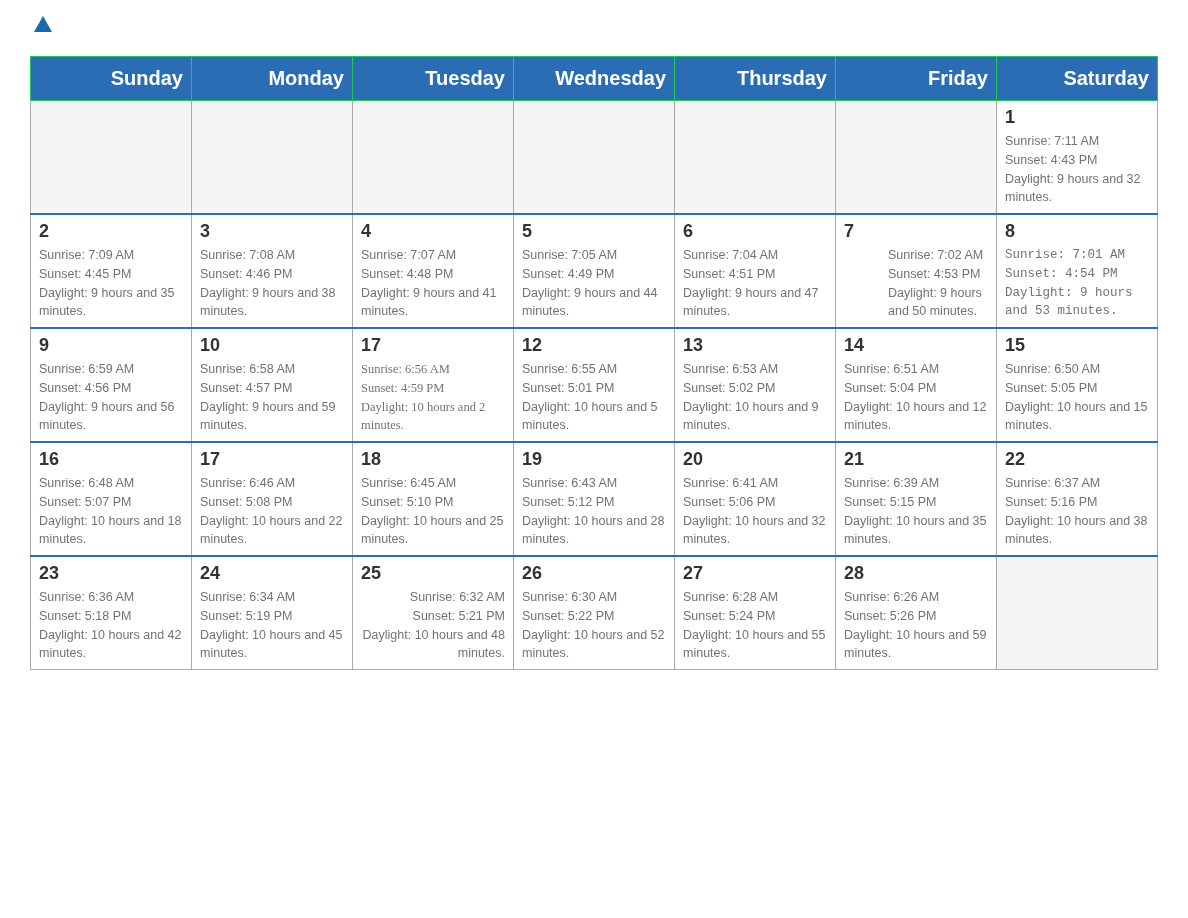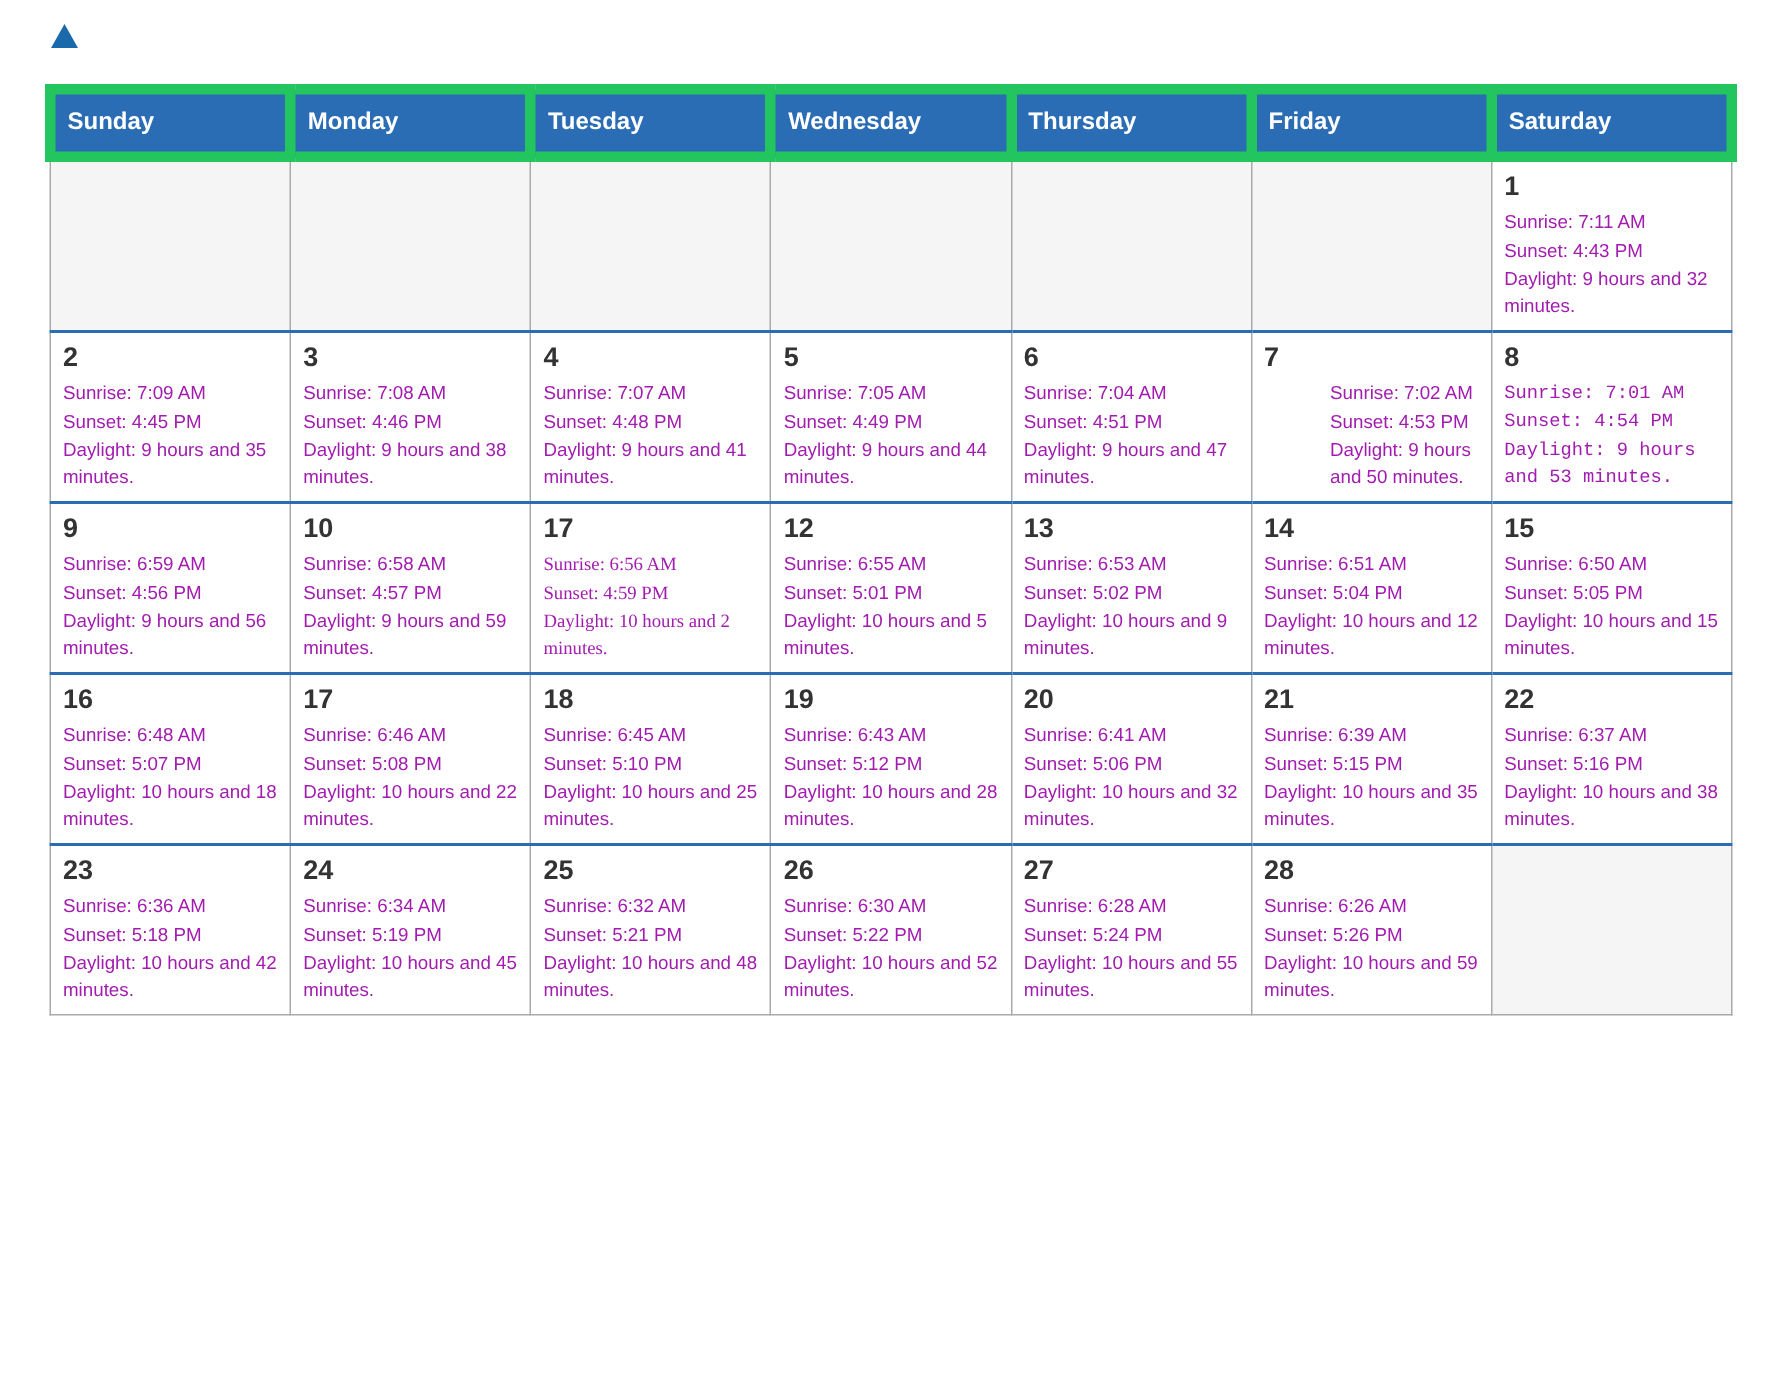--- a/index.html
+++ b/index.html
@@ -49,25 +49,25 @@
       color: #555;
       margin-top: 4px;
     }
     .calendar {
       width: 100%;
       border-collapse: collapse;
     }
     .calendar th {
       background: #2a6db5;
       color: #fff;
-      font-size: 16px;
+      font-size: 20px;
       font-weight: bold;
       padding: 10px 8px;
-      text-align: left;
-      border: 7px solid #22c55e;
+      text-align: right;
+      border: 1px solid #22c55e;
     }
     .calendar td {
       vertical-align: top;
       border: 1px solid #aaa;
       padding: 6px 8px;
       width: calc(100% / 7);
       min-height: 110px;
       font-size: 13px;
       color: #333;
       background: #fff;
@@ -77,21 +77,21 @@
     }
     .day-number {
       font-size: 18px;
       font-weight: bold;
       color: #333;
       display: block;
       margin-bottom: 4px;
     }
     .day-info {
       font-size: 12.5px;
-      color: #a21caf;
+      color: #737373;
       line-height: 1.5;
     }
     .row-border td {
       border-top: 2px solid #2a6db5;
     }
   </style>
 </head>
 <body>
 
 <div class="header">
@@ -275,21 +275,21 @@
 Daylight: 10 hours and 42 minutes.</div>
         </td>
         <td>
           <span class="day-number">24</span>
           <div class="day-info" style="white-space: pre-line;">Sunrise: 6:34 AM
 Sunset: 5:19 PM
 Daylight: 10 hours and 45 minutes.</div>
         </td>
         <td>
           <span class="day-number">25</span>
-          <div class="day-info" style="white-space: pre-line;">Sunrise: 6:32 AM
+          <div class="day-info" style="white-space: pre-line; text-align: right;">Sunrise: 6:32 AM
 Sunset: 5:21 PM
 Daylight: 10 hours and 48 minutes.</div>
         </td>
         <td>
           <span class="day-number">26</span>
           <div class="day-info" style="white-space: pre-line;">Sunrise: 6:30 AM
 Sunset: 5:22 PM
 Daylight: 10 hours and 52 minutes.</div>
         </td>
         <td>

